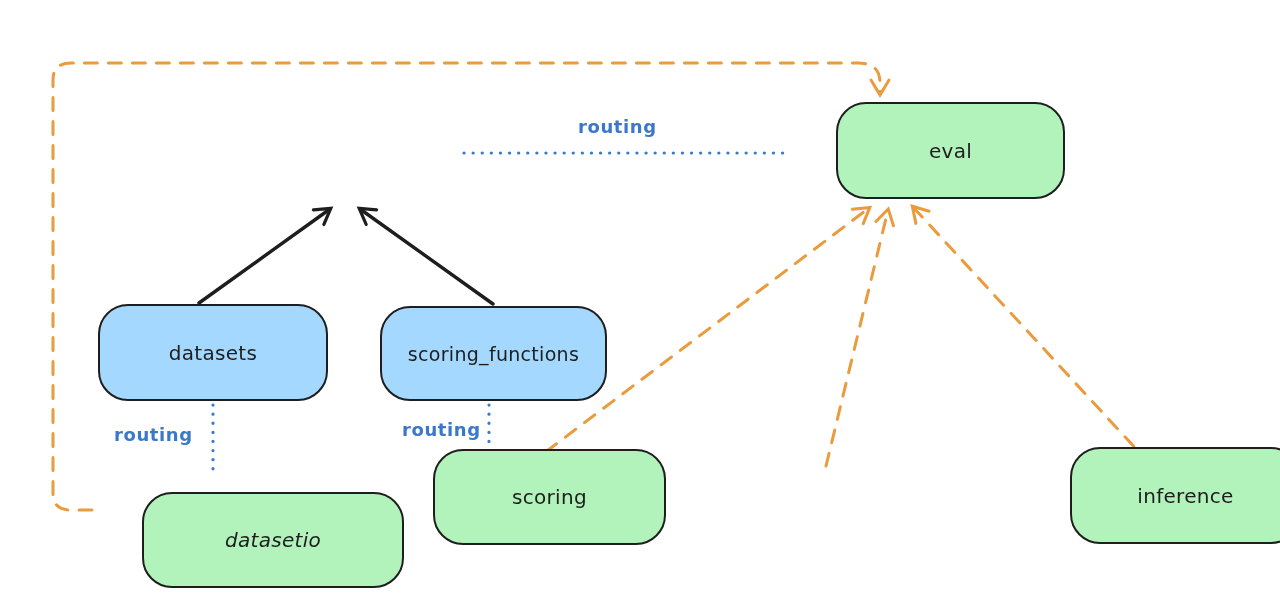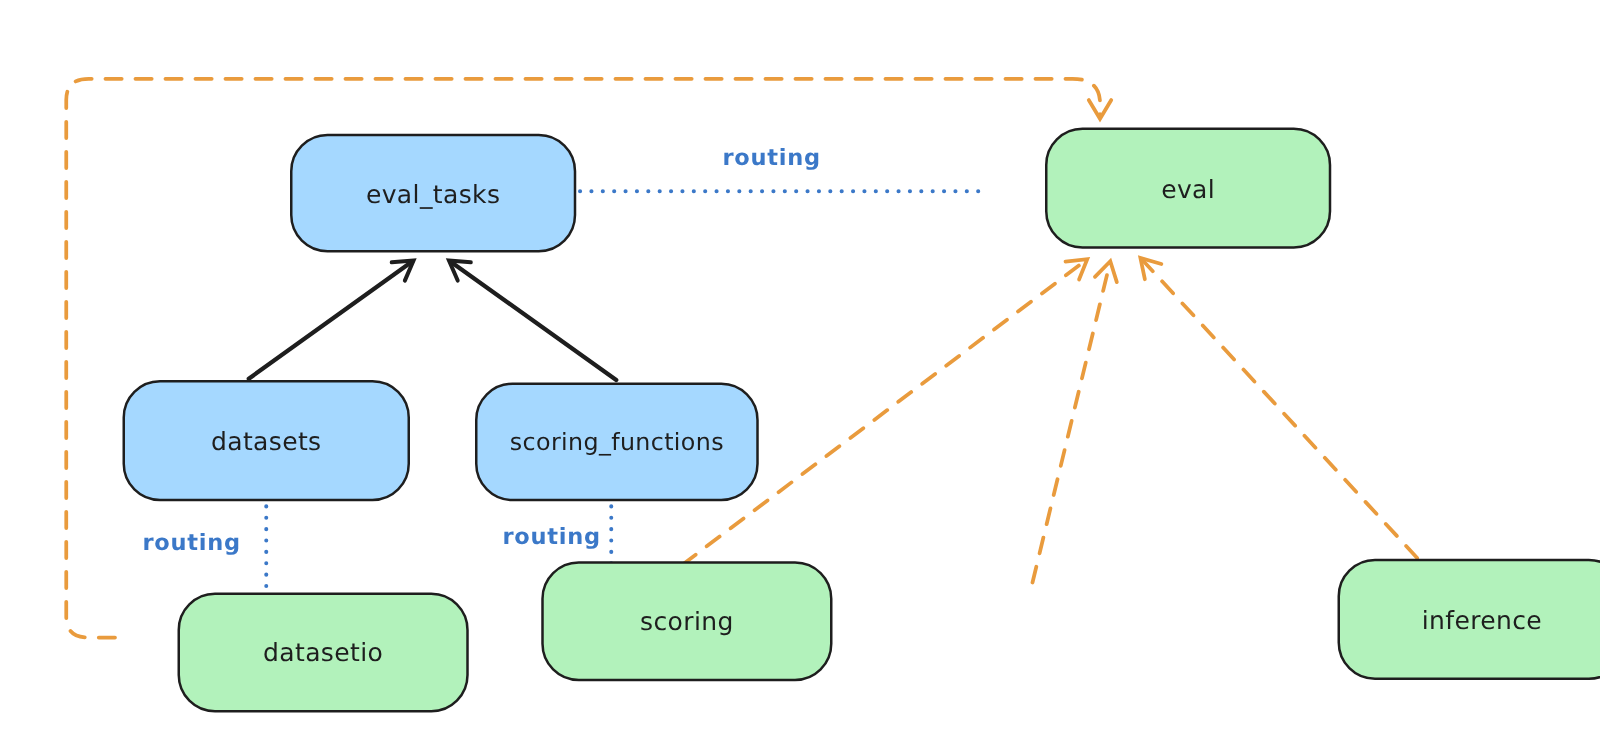--- a/index.html
+++ b/index.html
@@ -29,21 +29,21 @@
     letter-spacing: 0.3px;
     text-align: center;
   }
   .node.blue  { background: #a5d8ff; }
   .node.green { background: #b2f2bb; margin-left: 48px; }
 
   .n-eval_tasks        { left: 232px; top: 107px; width: 229px; height: 95px; }
   .n-eval              { left: 788px; top: 102px; width: 229px; height: 97px; }
   .n-datasets          { left:  98px; top: 304px; width: 230px; height: 97px; }
   .n-scoring_functions { left: 380px; top: 306px; width: 227px; height: 95px; font-size: 19px; }
-  .n-datasetio         { left:  94px; top: 474px; width: 233px; height: 96px; }
+  .n-datasetio         { left:  94px; top: 492px; width: 262px; height: 96px; font-style: italic; }
   .n-scoring           { left: 385px; top: 449px; width: 233px; height: 96px; }
   .n-agents            { left: 708px; top: 468px; width: 230px; height: 96px; }
   .n-inference         { left: 1022px; top: 447px; width: 231px; height: 97px; }
 
   .edge-label {
     position: absolute;
     color: #3b78c8;
     font-weight: bold;
     font-size: 18px;
     letter-spacing: 0.6px;
@@ -74,23 +74,20 @@
     <path d="M464,153 L785,153" fill="none" stroke="#3b78c8" stroke-width="3.2" stroke-linecap="round" stroke-dasharray="0.1 9"></path>
     <path d="M213,405 L213,470" fill="none" stroke="#3b78c8" stroke-width="3.2" stroke-linecap="round" stroke-dasharray="0.1 9"></path>
     <path d="M489,405 L489,467" fill="none" stroke="#3b78c8" stroke-width="3.2" stroke-linecap="round" stroke-dasharray="0.1 9"></path>
 
     <path d="M92,510 L70,510 Q53,510 53,493 L53,80 Q53,63 71,63 L858,63 Q879,63 880,81 L880,94" fill="none" stroke="#e99b3d" stroke-width="3" stroke-linecap="round" stroke-dasharray="13 11" marker-end="url(#arrowOrange)"></path>
     <path d="M527,466 L869,208" fill="none" stroke="#e99b3d" stroke-width="3" stroke-linecap="round" stroke-dasharray="13 11" marker-end="url(#arrowOrange)"></path>
     <path d="M826,466 L888,210" fill="none" stroke="#e99b3d" stroke-width="3" stroke-linecap="round" stroke-dasharray="13 11" marker-end="url(#arrowOrange)"></path>
     <path d="M1150,464 L913,207" fill="none" stroke="#e99b3d" stroke-width="3" stroke-linecap="round" stroke-dasharray="13 11" marker-end="url(#arrowOrange)"></path>
   </svg>
 
-  <div class="node blue n-eval_tasks">
-    <span>eval_tasks</span>
-  </div>
   <div class="node green n-eval">
     <span>eval</span>
   </div>
   <div class="node blue n-scoring_functions">
     <span>scoring_functions</span>
   </div>
   <div class="node blue n-datasets">
     <span>datasets</span>
   </div>
   <div class="node green n-datasetio">

